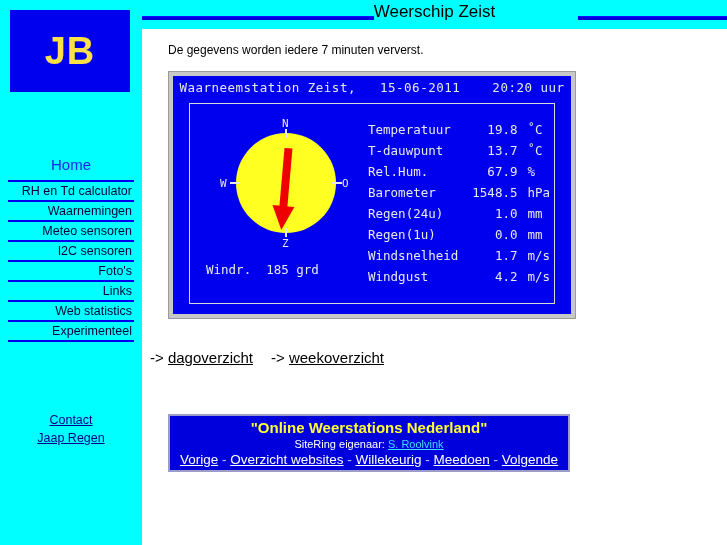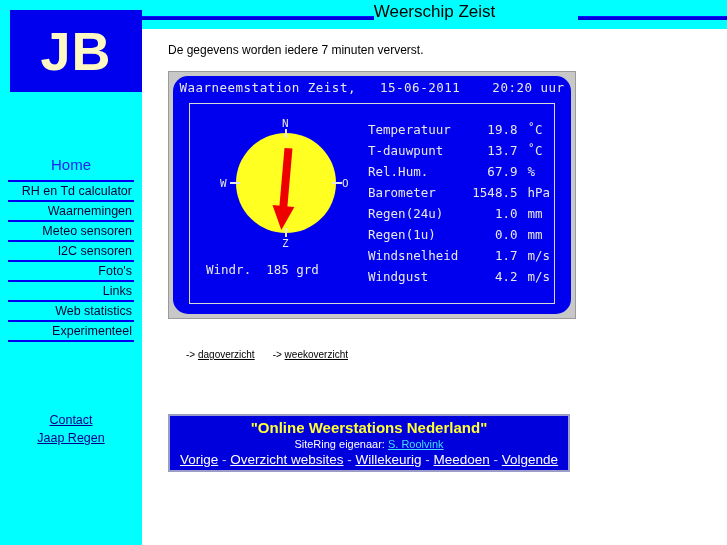--- a/index.html
+++ b/index.html
@@ -54,25 +54,25 @@
     left: 0;
     top: 0;
     width: 142px;
     height: 545px;
     background: #00ffff;
   }
   #logo-box {
     position: absolute;
     left: 10px;
     top: 10px;
-    width: 132px;
+    width: 120px;
     height: 82px;
     background: #0000ee;
-    color: #fef9c3;
-    font-size: 54px;
+    color: #fde047;
+    font-size: 38px;
     font-weight: bold;
     letter-spacing: 1px;
     display: flex;
     align-items: center;
     justify-content: center;
     font-family: "Liberation Sans", sans-serif;
     line-height: 1;
   }
   #home-link {
     position: absolute;
@@ -148,21 +148,20 @@
     border: 1px solid #9a9a9a;
     box-sizing: border-box;
     padding: 4px;
   }
   #weather-inner {
     position: relative;
     width: 100%;
     height: 100%;
     background: #0000ee;
     box-sizing: border-box;
-    border-radius: 15px;
   }
   #wp-header {
     position: absolute;
     left: 0;
     top: 4px;
     width: 100%;
     text-align: center;
     color: #e8e8e8;
     font-family: "DejaVu Sans Mono", monospace;
     font-size: 12.5px;
@@ -247,23 +246,23 @@
     font-size: 12.5px;
     color: #e8e8e8;
   }
   #readings td.r-label { padding-right: 14px; }
   #readings td.r-value { text-align: right; padding-right: 10px; }
   #readings td.r-unit  { text-align: left; }
 
   
   #overview-links {
     position: absolute;
-    left: 44px;
+    left: 8px;
     top: 320px;
-    font-size: 10px;
+    font-size: 15px;
     color: #000000;
     white-space: nowrap;
   }
   #overview-links a {
     color: #000000;
     text-decoration: underline;
   }
   #overview-links .gap { display: inline-block; width: 18px; }
 
   

